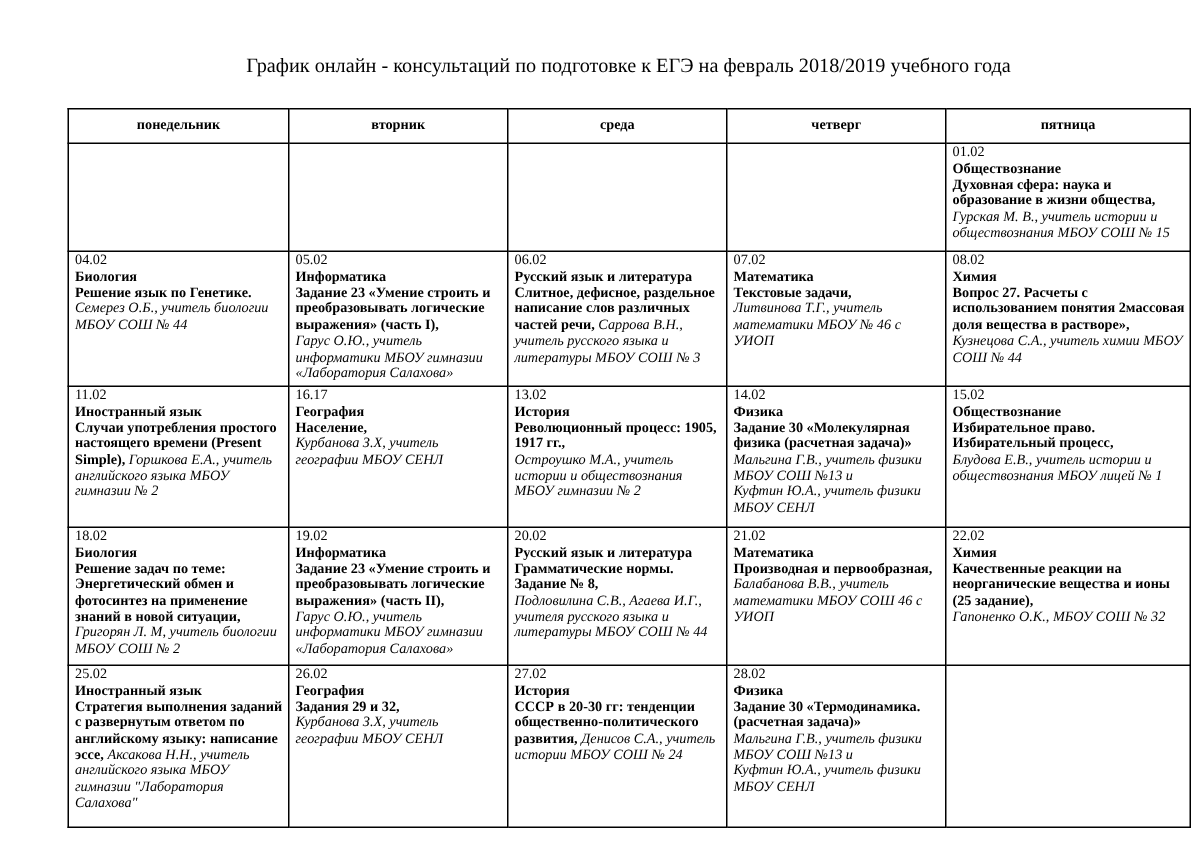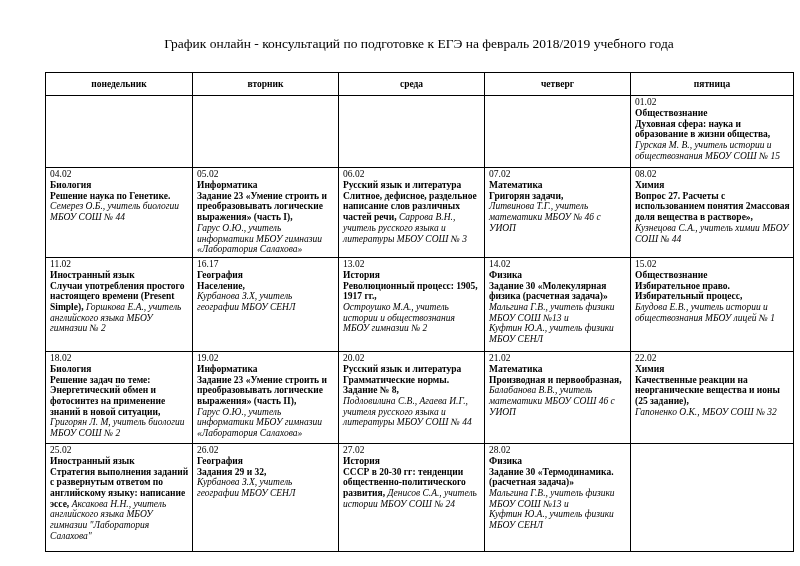--- a/index.html
+++ b/index.html
@@ -86,38 +86,38 @@
             <div class="cell-date">01.02</div>
             <div class="cell-subject">Обществознание</div>
             <div class="cell-topic">Духовная сфера: наука и образование в жизни общества,</div>
             <div class="cell-teacher">Гурская М. В., учитель истории и обществознания МБОУ СОШ № 15</div>
           </td>
         </tr>
         <tr class="schedule-row" style="height: 84px;">
           <td class="schedule-cell">
             <div class="cell-date">04.02</div>
             <div class="cell-subject">Биология</div>
-            <div class="cell-topic">Решение наука по Генетике.</div>
+            <div class="cell-topic">Решение язык по Генетике.</div>
             <div class="cell-teacher">Семерез О.Б., учитель биологии МБОУ СОШ № 44</div>
           </td>
           <td class="schedule-cell">
             <div class="cell-date">05.02</div>
             <div class="cell-subject">Информатика</div>
             <div class="cell-topic">Задание 23 «Умение строить и преобразовывать логические выражения» (часть I),</div>
             <div class="cell-teacher">Гарус О.Ю., учитель информатики МБОУ гимназии «Лаборатория Салахова»</div>
           </td>
           <td class="schedule-cell">
             <div class="cell-date">06.02</div>
             <div class="cell-subject">Русский язык и литература</div>
             <div class="cell-body"><span class="cell-topic">Слитное, дефисное, раздельное написание слов  различных частей речи, </span><span class="teacher-inline">Саррова  В.Н., учитель русского языка и литературы МБОУ СОШ № 3</span></div>
           </td>
           <td class="schedule-cell">
             <div class="cell-date">07.02</div>
             <div class="cell-subject">Математика</div>
-            <div class="cell-topic">Григорян задачи,</div>
+            <div class="cell-topic">Текстовые задачи,</div>
             <div class="cell-teacher">Литвинова Т.Г., учитель математики МБОУ № 46 с УИОП</div>
           </td>
           <td class="schedule-cell">
             <div class="cell-date">08.02</div>
             <div class="cell-subject">Химия</div>
             <div class="cell-topic">Вопрос 27. Расчеты с использованием понятия 2массовая доля вещества в растворе»,</div>
             <div class="cell-teacher">Кузнецова С.А., учитель химии МБОУ СОШ № 44</div>
           </td>
         </tr>
         <tr class="schedule-row" style="height: 94px;">

